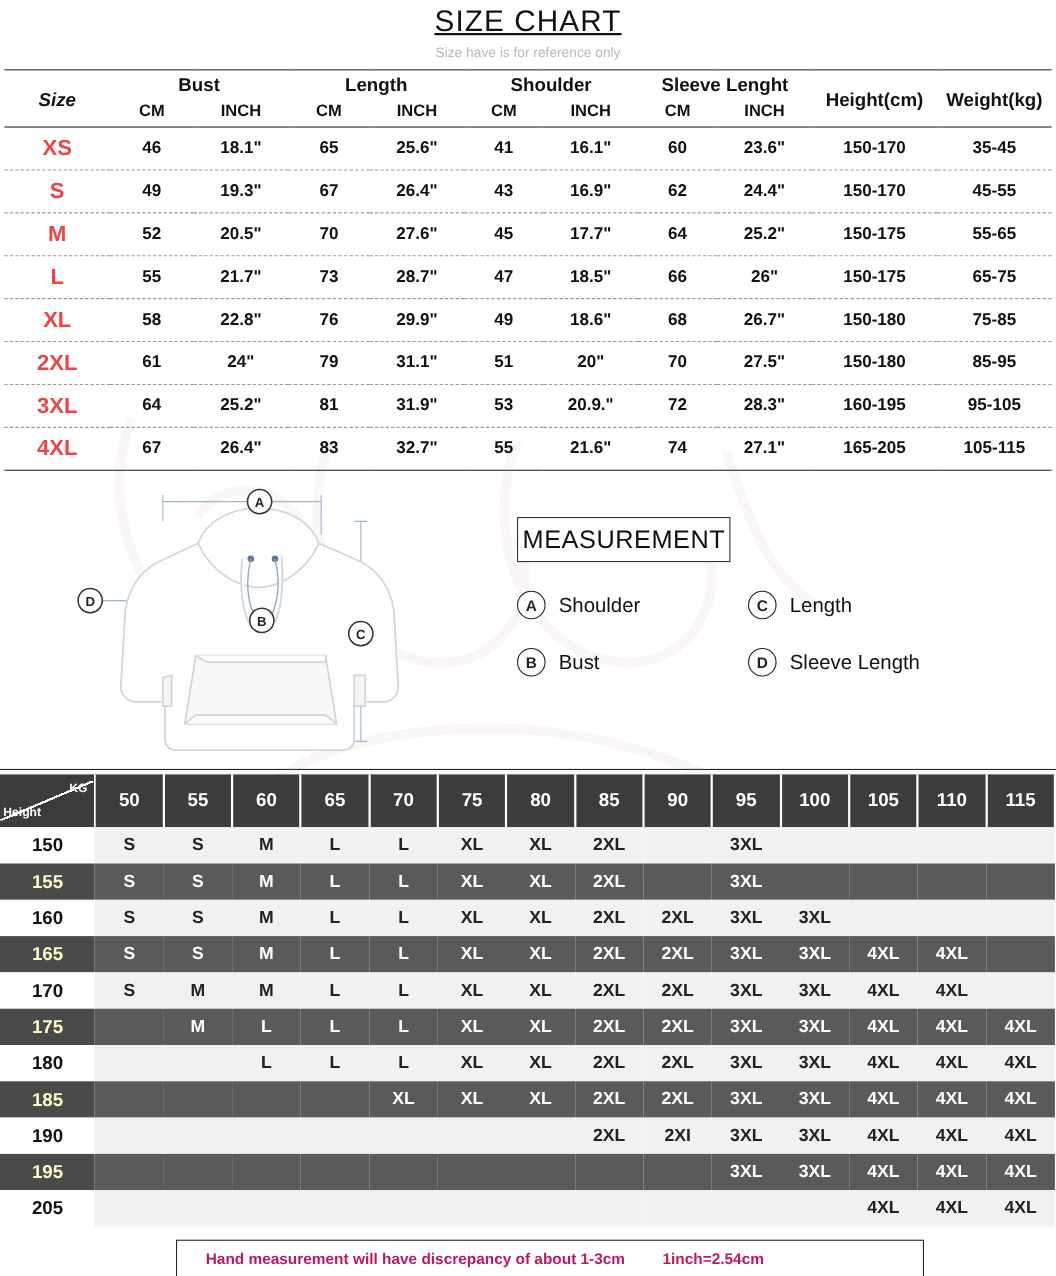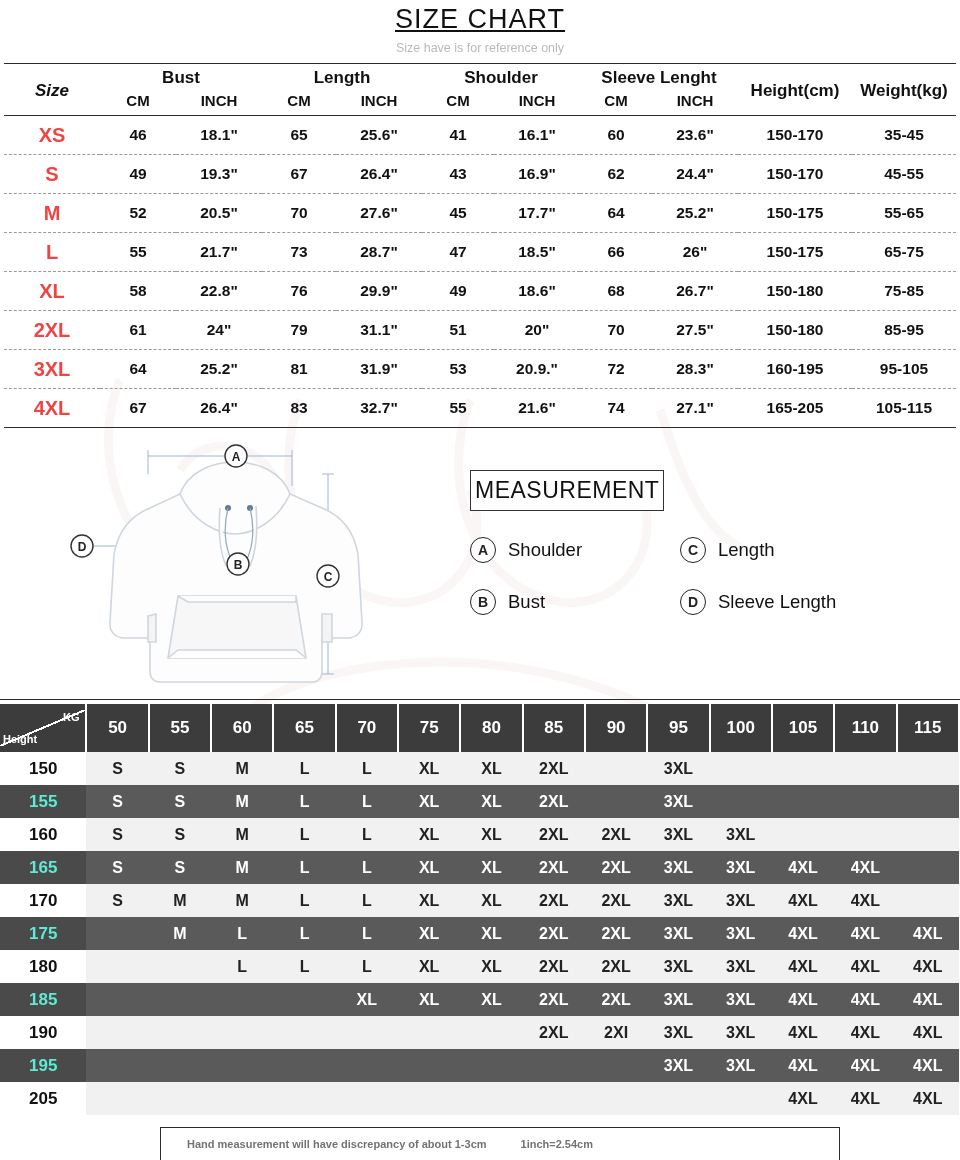--- a/index.html
+++ b/index.html
@@ -123,36 +123,36 @@
   .corner-kg { position: absolute; right: 6px; top: 1px; font-size: 11px; }
   .corner-ht { position: absolute; left: 3px; bottom: 1px; font-size: 11px; }
   .corner-inner:after {
     content: "";
     position: absolute; left: 0; top: 0; width: 100%; height: 100%;
     background: linear-gradient(to right bottom, transparent calc(50% - 1px), #fff calc(50% - 1px), #fff calc(50% + 1px), transparent calc(50% + 1px));
   }
   table.hw tr.light td { background: #f1f1f1; color: #222; }
   table.hw tr.dark  td { background: #5a5a5a; color: #fff; }
   table.hw tr.light td.ht { background: #ffffff; color: #111; font-size: 17px; }
-  table.hw tr.dark  td.ht { background: #4a4a4a; color: #5eead4; font-size: 17px; }
+  table.hw tr.dark  td.ht { background: #4a4a4a; color: #fef9c3; font-size: 17px; }
 
   
   .footer {
     position: relative;
     height: 44px;
     margin-top: 8px;
   }
   .footer-box {
     position: absolute;
     left: 160px; top: 4px;
     width: 680px; height: 34px;
     border: 1.5px solid #2b2b2b;
     display: flex; align-items: center;
-    font-size: 11px; font-weight: bold;
-    color: #737373;
+    font-size: 14px; font-weight: bold;
+    color: #be185d;
   }
   .footer-box .f1 { padding-left: 26px; }
   .footer-box .f2 { padding-left: 34px; font-weight: bold; }
 
   
   .wm {
     position: absolute;
     left: 0; top: 150px;
     width: 960px; height: 760px;
     pointer-events: none;

